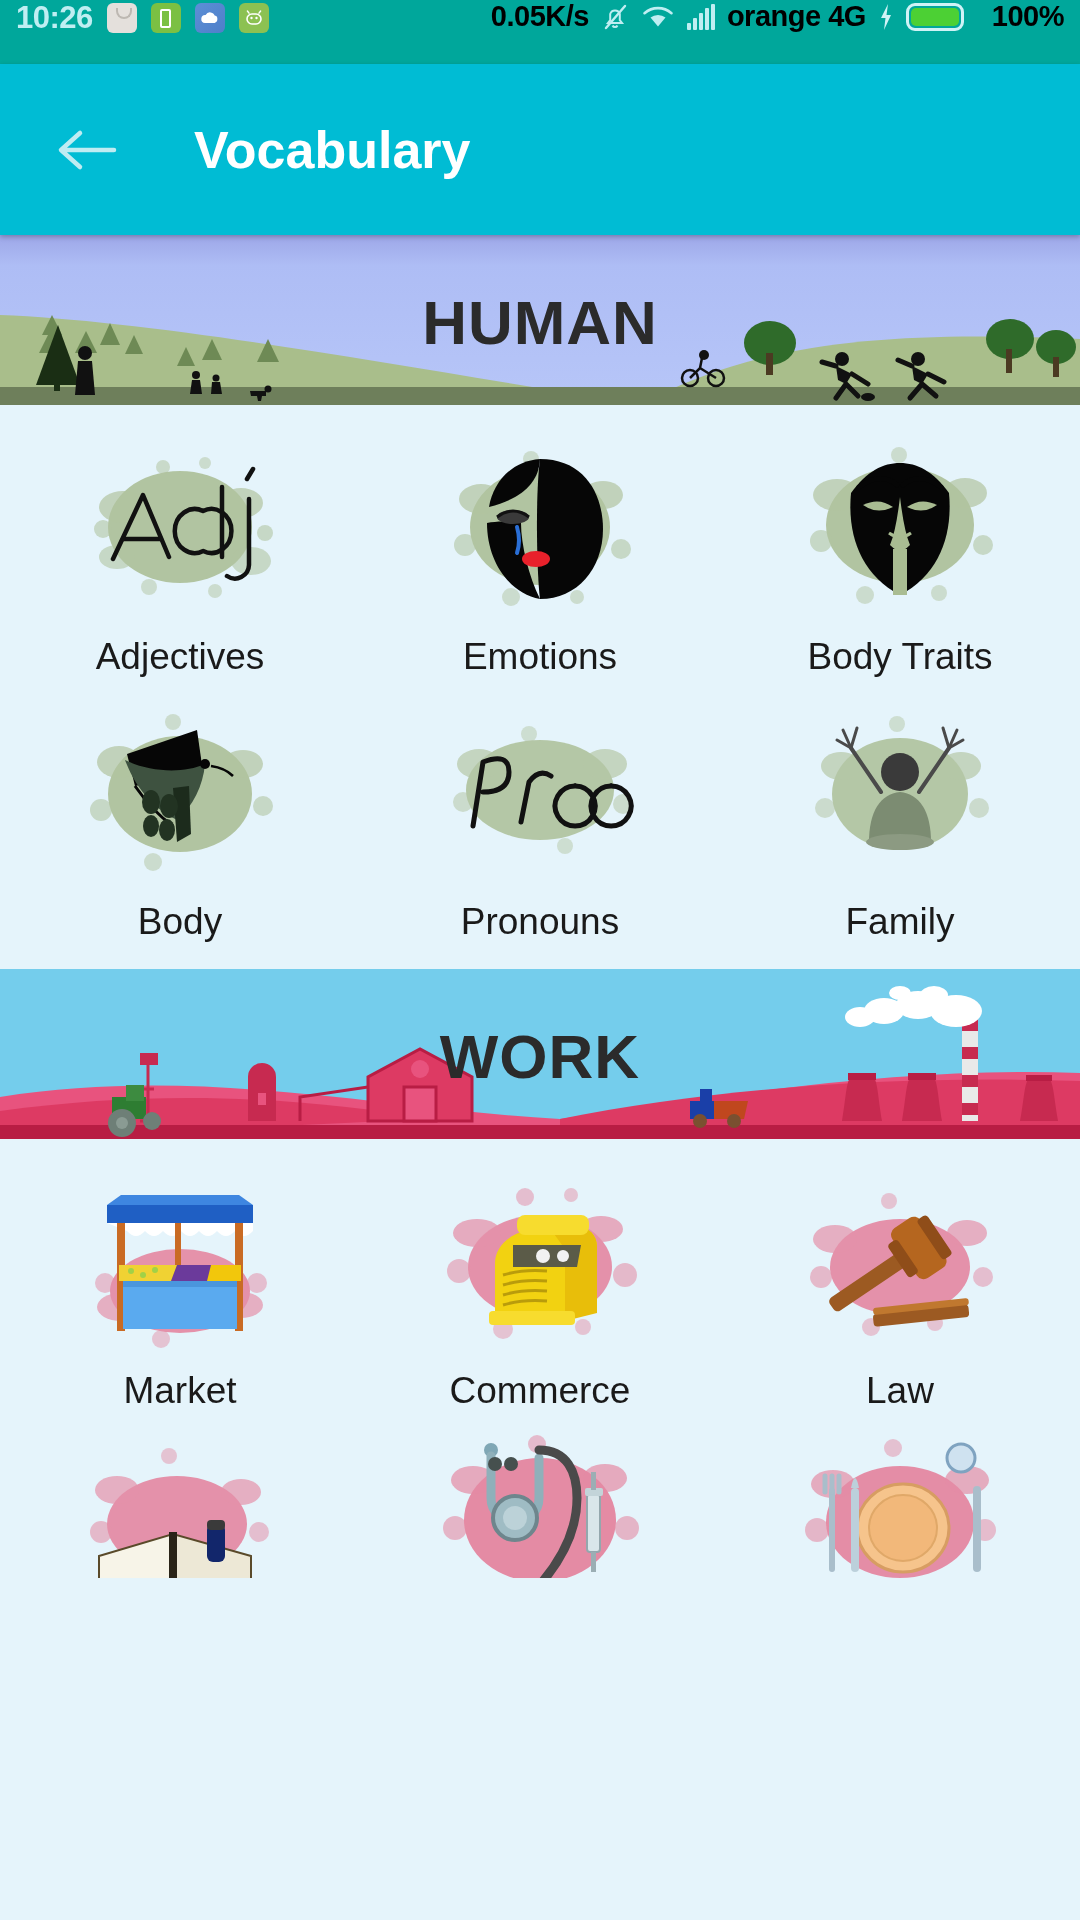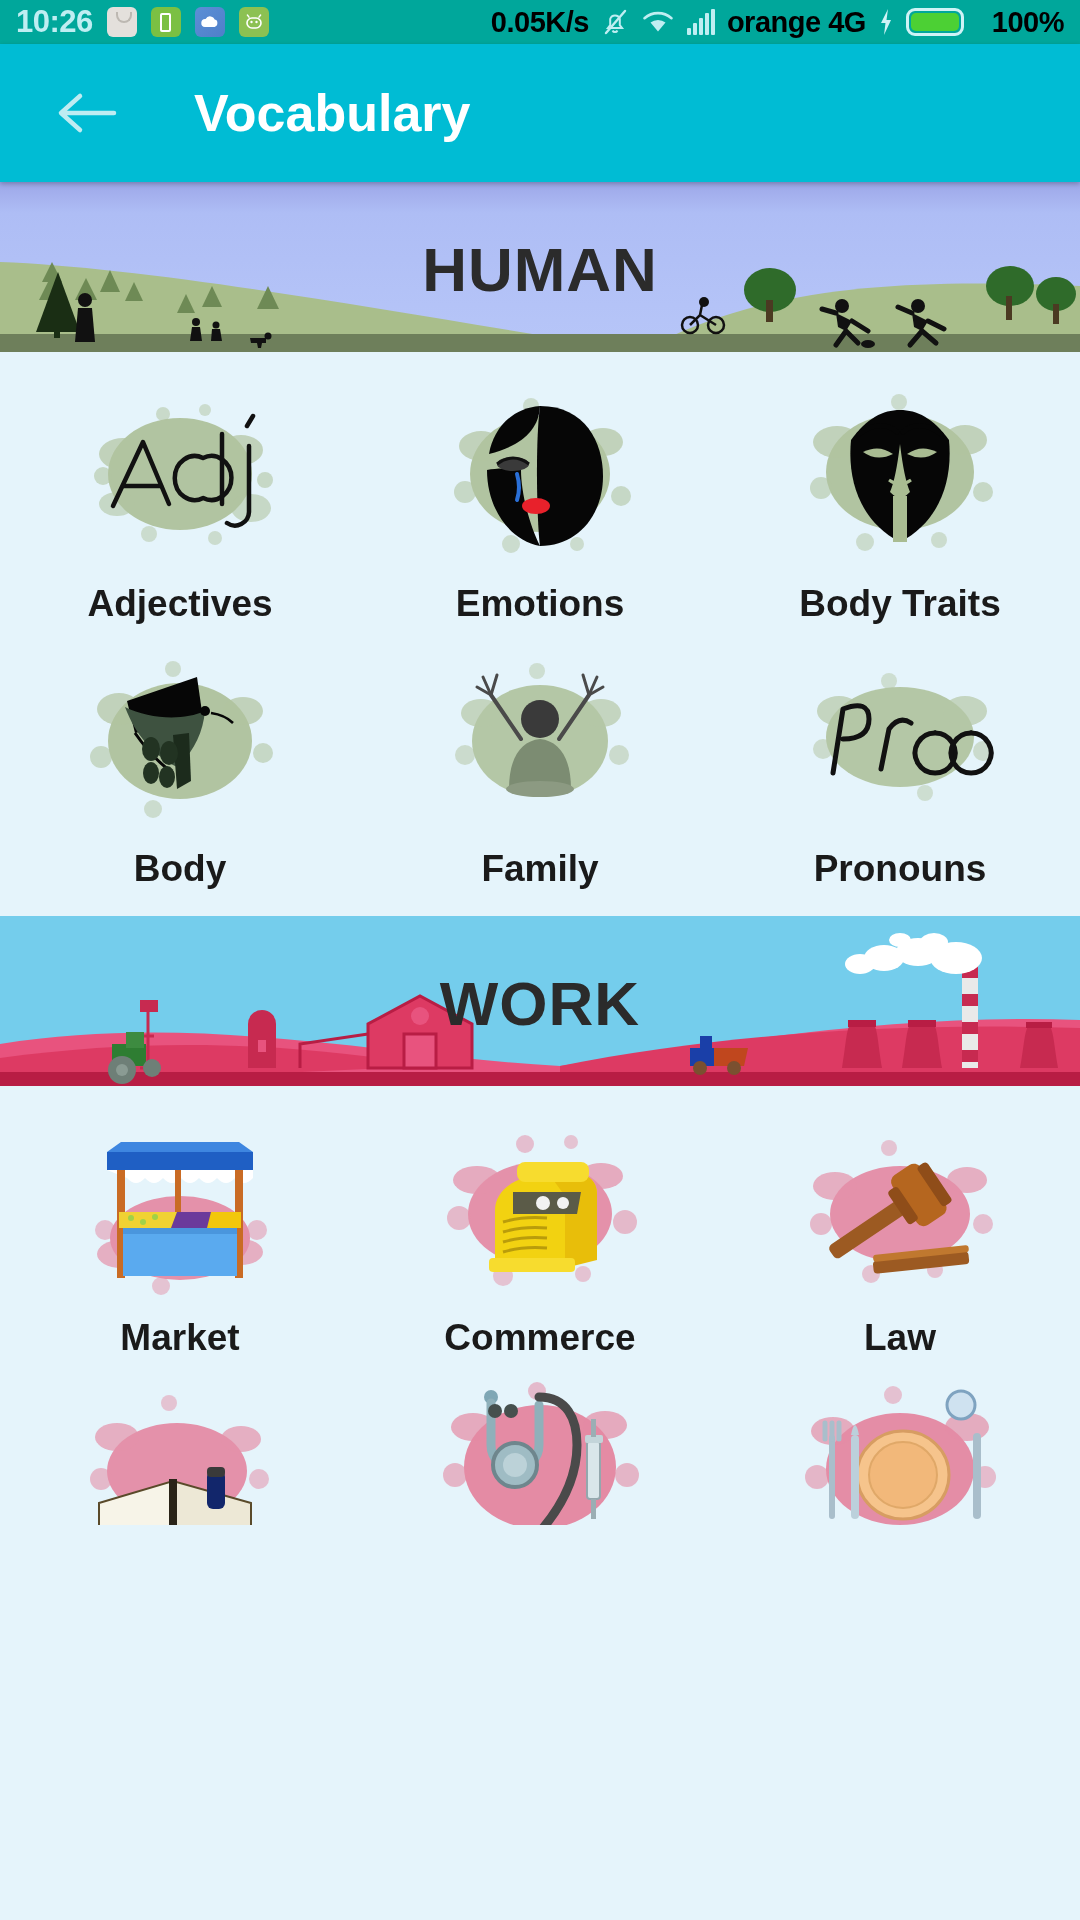--- a/index.html
+++ b/index.html
@@ -1,21 +1,21 @@
 <!DOCTYPE html>
 <html><head>
 <meta charset="utf-8">
 <style>
   * { margin:0; padding:0; box-sizing:border-box; }
   html,body { width:1080px; height:1920px; overflow:hidden; background:#E5F4FB;
     font-family:"Liberation Sans", sans-serif; }
 
   
   #status-bar{
-    height:44px; background:#00A79B; display:flex; align-items:center;
+    height:64px; background:#00A79B; display:flex; align-items:flex-start;
     padding:0 16px; color:#CFF3F6; position:relative;
   }
   #status-left{ display:flex; align-items:center; gap:14px; }
   #clock{ font-size:31px; font-weight:bold; letter-spacing:-.5px; color:#BFEEF2; }
   .tiny-app{ width:30px; height:30px; border-radius:6px; display:flex;
     align-items:center; justify-content:center; }
   .ta-bag{ background:#E4E0DC; position:relative; }
   .ta-bag:after{ content:""; position:absolute; top:5px; left:9px; width:12px; height:9px;
     border:2px solid #BDB8B2; border-top:none; border-radius:0 0 9px 9px; }
   .ta-green{ background:#7BC043; }
@@ -29,37 +29,37 @@
   .sicon{ display:flex; align-items:center; }
   #bars{ display:flex; align-items:flex-end; gap:2px; height:26px; }
   #bars i{ display:block; width:4px; background:#BFEEF2; border-radius:1px; }
   #carrier{ letter-spacing:-.5px; }
   #battery-shell{ width:58px; height:28px; border:3px solid #CFF3F6; border-radius:9px;
     padding:2px; display:flex; }
   #battery-fill{ background:#4CD034; border-radius:5px; width:100%; }
   #batt-pct{ letter-spacing:-.5px;margin-left:16px; }
 
   
-  #app-bar{ height:138px; background:#00BCD4; display:flex; align-items:center;
+  #app-bar{ height:171px; background:#00BCD4; display:flex; align-items:center;
     padding:0 0 0 52px; box-shadow:0 2px 5px rgba(0,0,0,.25); position:relative; z-index:5;}
   #back-arrow{ width:70px; height:70px; display:flex; align-items:center;
     justify-content:center; }
   #title{ color:#fff; font-size:52px; font-weight:bold; margin-left:72px; }
 
   
   .banner{ height:170px; position:relative; overflow:hidden; }
   .banner .banner-title{
     position:absolute; left:0; right:0; top:50%; transform:translateY(-46%);
     text-align:center; font-size:62px; font-weight:bold; color:#2B2B2B;
     letter-spacing:1px; z-index:6; font-family:"Liberation Sans", sans-serif;
   }
   .banner svg{ position:absolute; inset:0; width:100%; height:100%; display:block; }
 
   
-  .grid-section{ background:#E5F4FB; padding:14px 0 20px;font-weight:bold; }
+  .grid-section{ background:#E5F4FB; padding:14px 0 20px; }
   .grid{ display:grid; grid-template-columns:repeat(3,1fr); }
   .cell{ display:flex; flex-direction:column; align-items:center;
     padding:18px 0 6px; }
   .cell .art{ width:230px; height:185px; position:relative; }
   .cell .art svg{ width:100%; height:100%; display:block; }
   .cell .lbl{ margin-top:14px; font-size:37px; color:#1A1A1A; }
 
   #bottom-clip{ height:160px; overflow:hidden; background:#E5F4FB; }
   #bottom-clip .grid .cell{ padding-top:10px; }
 </style>
@@ -320,20 +320,43 @@
           <path d="M146 64 q14 2 22 10" fill="none" stroke="#060606" stroke-width="2.6"></path>
         </svg>
       </div>
       <div class="lbl">Body</div>
     </div>
 
     <div class="cell">
       <div class="art">
         <svg viewBox="0 0 230 185">
           <g fill="#A9BC92" opacity=".8">
+            <ellipse cx="115" cy="88" rx="74" ry="50"></ellipse>
+            <ellipse cx="54" cy="62" rx="22" ry="15" opacity=".7"></ellipse>
+            <ellipse cx="180" cy="62" rx="22" ry="15" opacity=".7"></ellipse>
+            <circle cx="38" cy="100" r="10" opacity=".55"></circle>
+              <circle cx="198" cy="102" r="10" opacity=".55"></circle>
+            <circle cx="104" cy="32" r="8" opacity=".5"></circle>
+              <circle cx="140" cy="144" r="8" opacity=".5"></circle>
+          </g>
+          <g fill="none" stroke="#111" stroke-width="5" stroke-linecap="round" stroke-linejoin="round">
+            <path d="M48 124 L58 60 q26 -10 26 10 q0 20 -26 20"></path>
+            <path d="M96 120 L104 80 q10 -14 22 -6"></path>
+            <path d="M150 84 a20 20 0 1 0 0.2 0"></path>
+            <path d="M186 84 a20 20 0 1 0 0.2 0"></path>
+          </g>
+        </svg>
+      </div>
+      <div class="lbl">Pronouns</div>
+    </div>
+
+    <div class="cell">
+      <div class="art">
+        <svg viewBox="0 0 230 185">
+          <g fill="#A9BC92" opacity=".8">
             <ellipse cx="115" cy="92" rx="68" ry="56"></ellipse>
             <ellipse cx="56" cy="64" rx="20" ry="14" opacity=".7"></ellipse>
             <ellipse cx="176" cy="64" rx="20" ry="14" opacity=".7"></ellipse>
             <circle cx="40" cy="106" r="10" opacity=".55"></circle>
               <circle cx="194" cy="106" r="10" opacity=".55"></circle>
             <circle cx="112" cy="22" r="8" opacity=".5"></circle>
           </g>
           <circle cx="115" cy="70" r="19" fill="#3A3A3A"></circle>
           <path d="M115 90 C95 92 84 110 84 140 L146 140 C146 110 135 92 115 90Z" fill="#7C8C72"></path>
           <path d="M96 90 L66 46" fill="none" stroke="#4A4A4A" stroke-width="4" stroke-linecap="round"></path>
@@ -343,43 +366,20 @@
               <path d="M66 46 L72 26"></path>
               <path d="M66 46 L52 38"></path>
             <path d="M164 46 L172 28"></path>
               <path d="M164 46 L158 26"></path>
               <path d="M164 46 L178 38"></path>
           </g>
           <ellipse cx="115" cy="140" rx="34" ry="8" fill="#8C9A82"></ellipse>
         </svg>
       </div>
       <div class="lbl">Family</div>
-    </div>
-
-    <div class="cell">
-      <div class="art">
-        <svg viewBox="0 0 230 185">
-          <g fill="#A9BC92" opacity=".8">
-            <ellipse cx="115" cy="88" rx="74" ry="50"></ellipse>
-            <ellipse cx="54" cy="62" rx="22" ry="15" opacity=".7"></ellipse>
-            <ellipse cx="180" cy="62" rx="22" ry="15" opacity=".7"></ellipse>
-            <circle cx="38" cy="100" r="10" opacity=".55"></circle>
-              <circle cx="198" cy="102" r="10" opacity=".55"></circle>
-            <circle cx="104" cy="32" r="8" opacity=".5"></circle>
-              <circle cx="140" cy="144" r="8" opacity=".5"></circle>
-          </g>
-          <g fill="none" stroke="#111" stroke-width="5" stroke-linecap="round" stroke-linejoin="round">
-            <path d="M48 124 L58 60 q26 -10 26 10 q0 20 -26 20"></path>
-            <path d="M96 120 L104 80 q10 -14 22 -6"></path>
-            <path d="M150 84 a20 20 0 1 0 0.2 0"></path>
-            <path d="M186 84 a20 20 0 1 0 0.2 0"></path>
-          </g>
-        </svg>
-      </div>
-      <div class="lbl">Pronouns</div>
     </div>
 
   </div>
 </div>
 
 <div class="banner">
   <svg viewBox="0 0 1080 170" preserveAspectRatio="none">
     <rect width="1080" height="170" fill="#74CDEC"></rect>
 
     <path d="M0 128 C200 96 380 140 560 150 C760 120 920 98 1080 104 L1080 170 L0 170Z" fill="#E8537E"></path>

